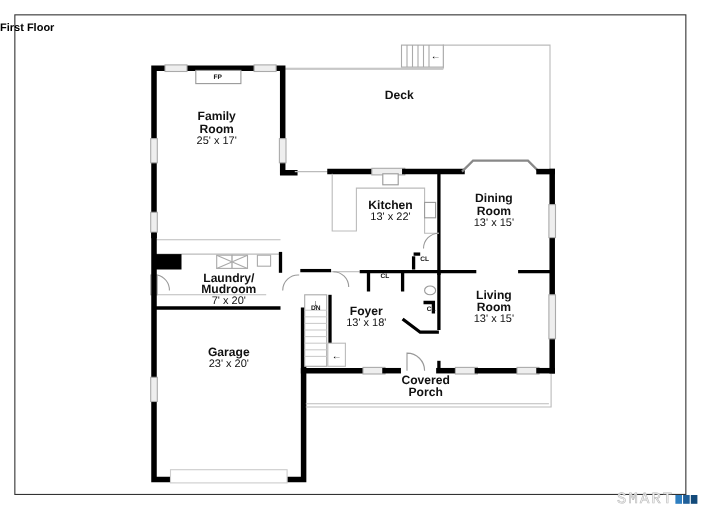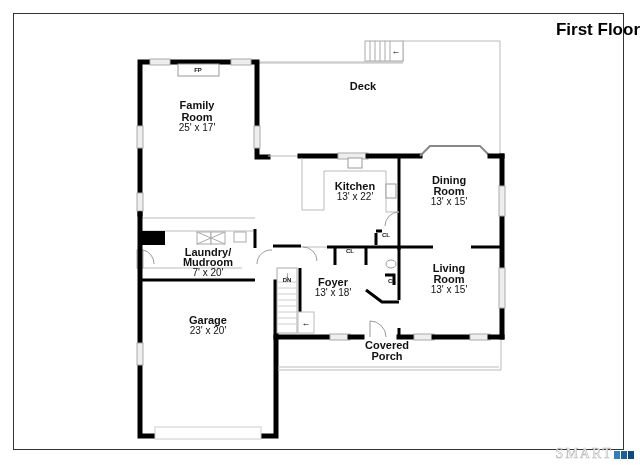--- a/index.html
+++ b/index.html
@@ -1,31 +1,31 @@
 <!DOCTYPE html>
 <html><head>
 <meta charset="utf-8">
 <style>
   html, body { margin:0; padding:0; background:#ffffff; }
   body { width:640px; height:465px; position:relative; overflow:hidden;
          font-family:"Liberation Sans", sans-serif; }
   .frame { position:absolute; left:13px; top:13px; width:611px; height:437px;
            border:1.5px solid #333; box-sizing:border-box; }
-  .title { position:absolute; left:0; width:640px; top:20px; text-align:right;
-           font-weight:bold; font-size:17px; color:#000; }
+  .title { position:absolute; left:0; width:640px; top:20px; text-align:left;
+           font-weight:bold; font-size:10px; color:#000; }
   svg { position:absolute; left:0; top:0; }
   .rl { font-family:"Liberation Sans", sans-serif; font-weight:bold; font-size:11px; fill:#111; }
   .rd { font-family:"Liberation Sans", sans-serif; font-size:10px; fill:#111; }
   .sm { font-family:"Liberation Sans", sans-serif; font-weight:bold; font-size:6px; fill:#111; }
   .wall { stroke:#000; stroke-width:5; fill:none; stroke-linecap:square; }
   .iwall { stroke:#000; stroke-width:3; fill:none; }
   .thin { stroke:#bbb; stroke-width:1; fill:none; }
   .win { stroke:#aaa; stroke-width:1; fill:#eee; }
   .logo { position:absolute; right:6px; bottom:3px; font-size:14px; letter-spacing:2px;
-          color:#fff; -webkit-text-stroke:0.6px #bbb; font-family:Liberation Serif, serif; }
+          color:#fff; -webkit-text-stroke:0.6px #bbb; font-family:Liberation Mono, monospace; }
   .logo-box { display:inline-block; width:6px; height:8px; margin-left:1px; vertical-align:-1px; }
 </style>
 </head>
 <body>
 
 <div class="frame"></div>
 <div class="title">First Floor</div>
 
 <svg width="640" height="465" viewBox="0 0 640 465">
 

